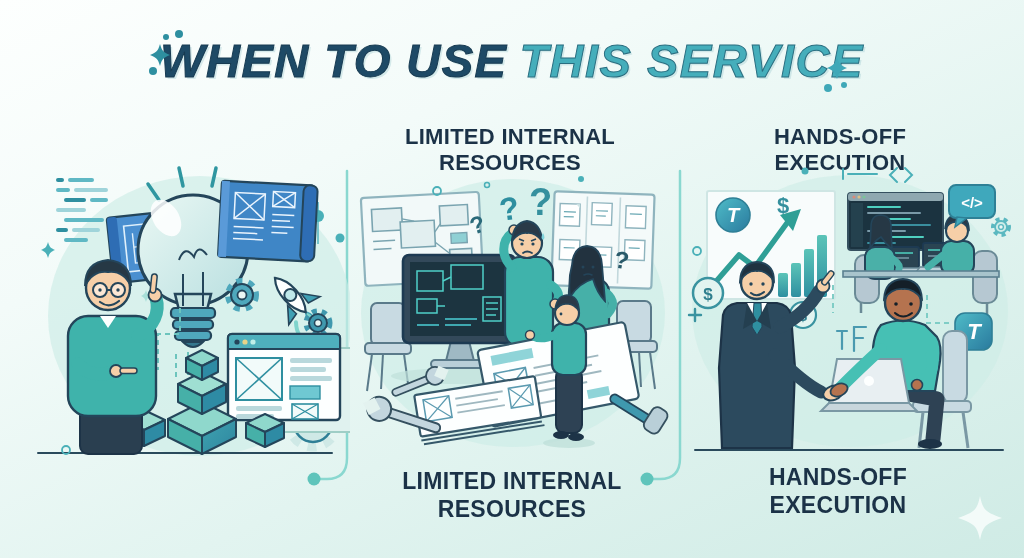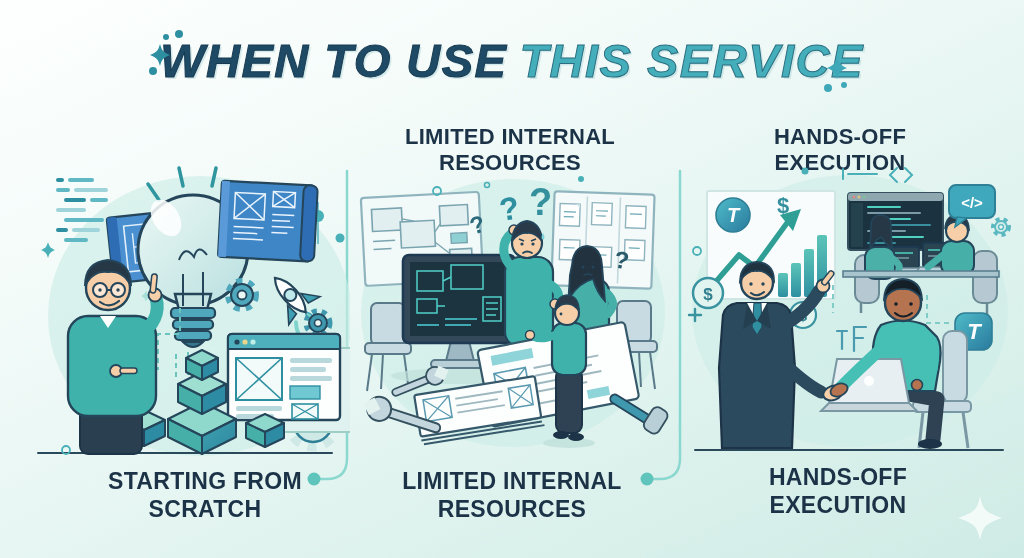--- a/index.html
+++ b/index.html
@@ -585,24 +585,20 @@
         <polygon points="144,240 224,240 232,248 136,248" fill="#c8d6dc" stroke="#7a98a4" stroke-width="2"></polygon>
       </g>
       <path d="M196,186 C178,202 162,218 152,228" fill="none" stroke="#46c0b4" stroke-width="12" stroke-linecap="round"></path>
       <path d="M246,192 Q252,210 236,218" fill="none" stroke="#46c0b4" stroke-width="11" stroke-linecap="round"></path>
       <circle cx="232" cy="222" r="5.5" fill="#b5734f" stroke="#24455a" stroke-width="1.6"></circle>
       <ellipse cx="148" cy="230" rx="10" ry="7" fill="#f6cfa8" stroke="#24455a" stroke-width="2" transform="rotate(-20 148 230)"></ellipse>
       <ellipse cx="154" cy="227" rx="9" ry="6" fill="#b5734f" stroke="#24455a" stroke-width="1.8" transform="rotate(-24 154 227)"></ellipse>
     </g>
   </svg>
 
-  <div class="abs caption" style="left:55px;top:468px">
-    <div>STARTING FROM</div>
-    <div>SCRATCH</div>
-  </div>
   <div class="abs caption" style="left:362px;top:468px">
     <div>LIMITED INTERNAL</div>
     <div>RESOURCES</div>
   </div>
   <div class="abs caption" style="left:688px;top:464px">
     <div>HANDS-OFF</div>
     <div>EXECUTION</div>
   </div>
 
   <svg class="abs" style="left:952px;top:492px" width="56" height="56" viewBox="0 0 56 56">

